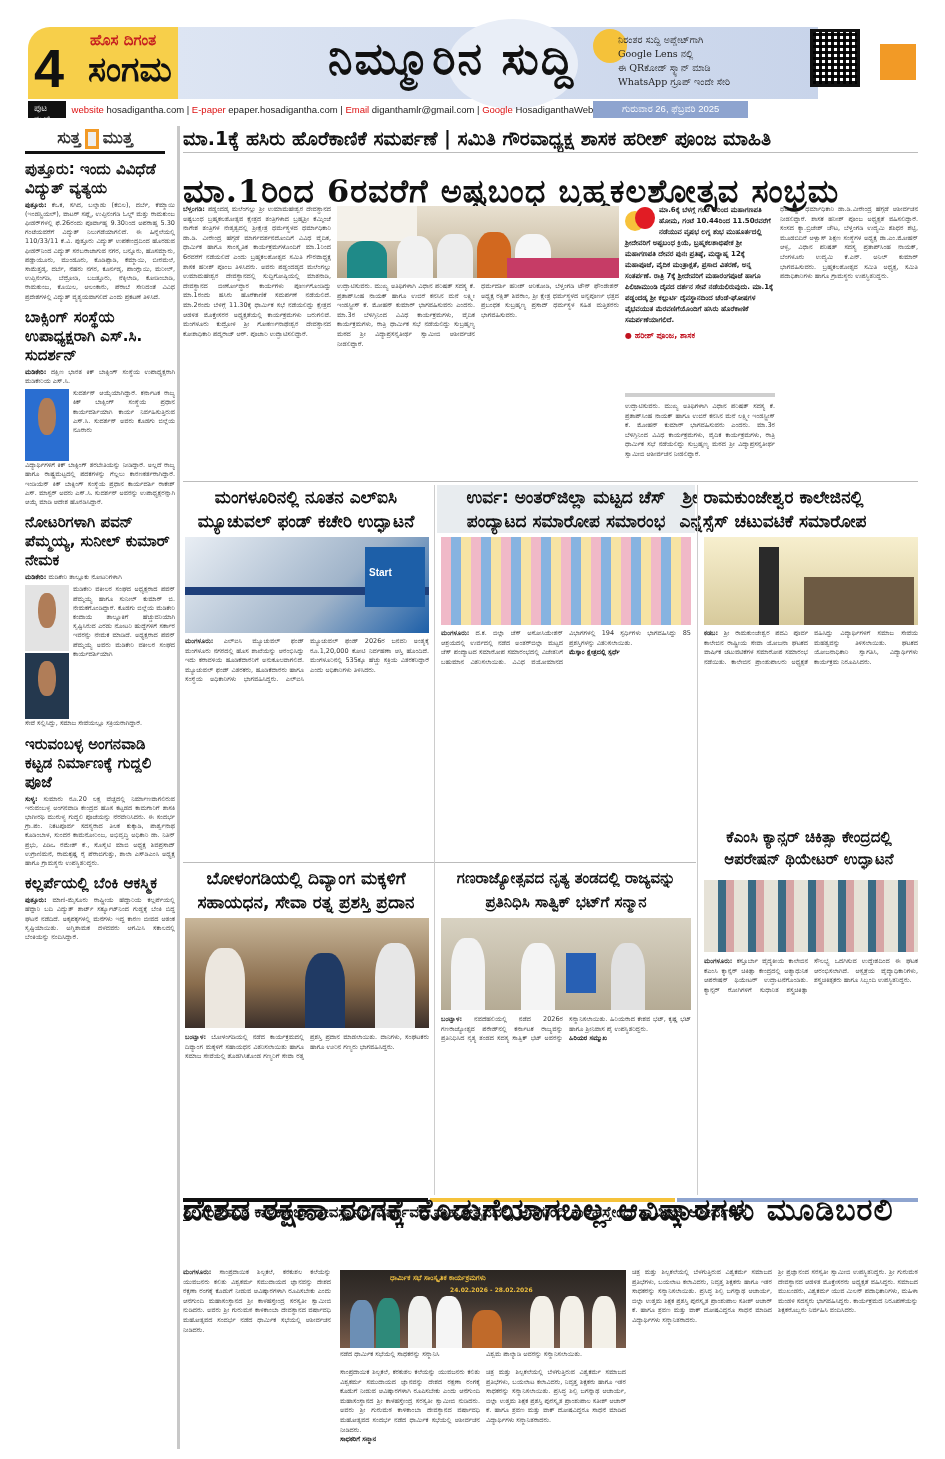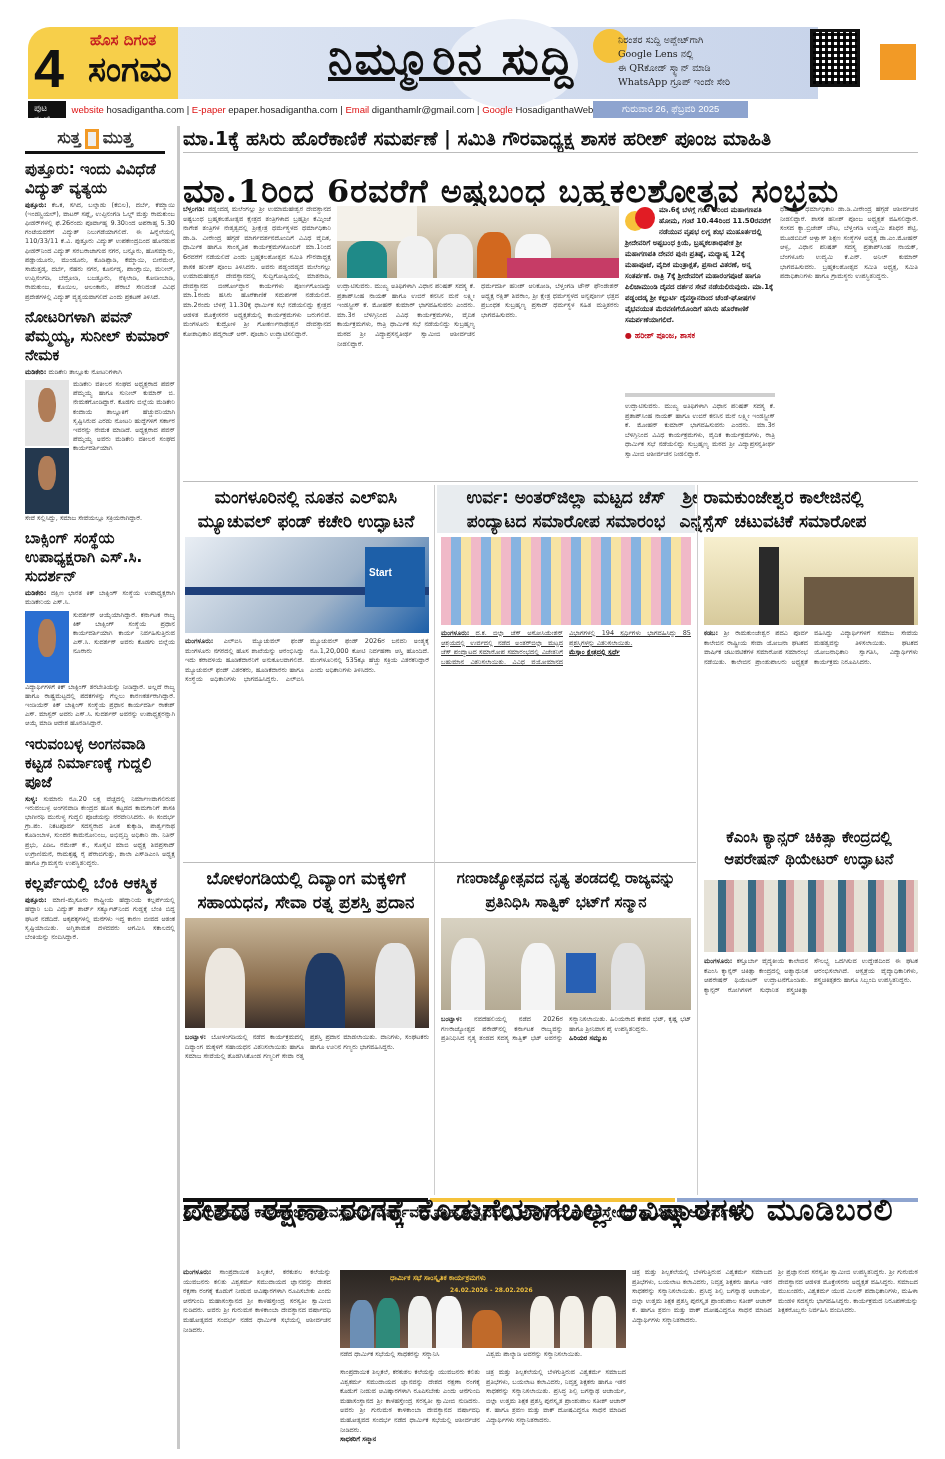--- a/index.html
+++ b/index.html
@@ -5,21 +5,21 @@
   * { box-sizing: border-box; margin: 0; padding: 0; }
   body { width: 945px; height: 1459px; background: #fff; font-family: "DejaVu Sans", sans-serif; color: #111; overflow: hidden; position: relative; }
   .masthead { position: absolute; left: 28px; top: 27px; width: 890px; height: 72px; }
   .mh-yellow { position: absolute; left: 0; top: 0; width: 150px; height: 72px; background: #f7cf4a; border-radius: 22px 0 0 0; }
   .mh-blue { position: absolute; left: 150px; top: 0; width: 640px; height: 72px; background: linear-gradient(90deg,#dde5f3,#c8d4ea); }
   .mh-circle { position: absolute; left: 420px; top: -8px; width: 130px; height: 90px; border-radius: 50%; background: #e9eef7; }
   .mh-sun { position: absolute; left: 565px; top: 2px; width: 34px; height: 34px; border-radius: 50%; background: #f5c23a; }
   .page-num { position: absolute; left: 6px; top: 10px; font: bold 54px "Liberation Sans", sans-serif; color: #111; letter-spacing: -2px; }
   .brand-small { position: absolute; left: 62px; top: 4px; font: bold 15px "DejaVu Sans", sans-serif; color: #c62020; }
   .brand-big { position: absolute; left: 60px; top: 22px; font: bold 34px "DejaVu Sans", sans-serif; color: #111; }
-  .section-title { position: absolute; left: 300px; top: 6px; font: bold 44px "DejaVu Serif", serif; color: #111; letter-spacing: 2px; text-decoration: underline; }
+  .section-title { position: absolute; left: 300px; top: 6px; font: bold 44px "DejaVu Serif", serif; color: #111; letter-spacing: 2px; }
   .qr-text { position: absolute; left: 590px; top: 6px; width: 180px; font: 9.5px "DejaVu Serif", serif; line-height: 14px; color: #222; }
   .qr { position: absolute; left: 782px; top: 2px; width: 50px; height: 58px; background:
         repeating-linear-gradient(90deg,#111 0 3px,#fff 3px 6px),
         repeating-linear-gradient(0deg,#111 0 3px,#fff 3px 6px); background-blend-mode: multiply; border: 3px solid #111; }
   .orange-tab { position: absolute; left: 880px; top: 44px; width: 36px; height: 36px; background: #f29a26; }
   .infobar { position: absolute; left: 28px; top: 101px; width: 720px; height: 17px; display: flex; align-items: center; font: 9.5px "Liberation Sans", sans-serif; }
   .info-label { background: #111; color: #fff; height: 17px; padding: 2px 6px; font-size: 9px; }
   .info-links { padding-left: 6px; color: #222; white-space: nowrap; }
   .info-links .red { color: #d11; }
   .info-date { margin-left: auto; background: #8ea4cf; color: #fff; width: 197px; height: 17px; text-align: center; padding-top: 2px; font-size: 9.5px; }
@@ -97,43 +97,43 @@
   <div class="sm-logo">
     <span>ಸುತ್ತ</span><span class="door"></span><span>ಮುತ್ತ</span>
   </div>
 
   <article>
     <h3 class="lh">ಪುತ್ತೂರು: ಇಂದು ವಿವಿಧೆಡೆ ವಿದ್ಯುತ್ ವ್ಯತ್ಯಯ</h3>
     <p class="lp"><b>ಪುತ್ತೂರು:</b> <span>ಕೆಒಕ, ಸಗಿದ, ಬಲ್ನಾಡು (ಕೆಬಿಲ), ದರ್ಬೆ, ಕೆಮ್ಮಾಯಿ (ಇಂಡಸ್ಟ್ರಿಯಲ್), ವಾಟರ್ ಸಪ್ಲೈ, ಉಪ್ಪಿನಂಗಡಿ ಓಲ್ಡ್ ಮತ್ತು ರಾಮಕುಂಜ ಫೀಡರ್‌ಗಳಲ್ಲಿ ಫೆ.26ರಂದು ಪೂರ್ವಾಹ್ನ 9.30ರಿಂದ ಅಪರಾಹ್ನ 5.30 ಗಂಟೆಯವರೆಗೆ ವಿದ್ಯುತ್ ನಿಲುಗಡೆಯಾಗಲಿದೆ. ಈ ಹಿನ್ನೆಲೆಯಲ್ಲಿ 110/33/11 ಕೆ.ವಿ. ಪುತ್ತೂರು ವಿದ್ಯುತ್ ಉಪಕೇಂದ್ರದಿಂದ ಹೊರಡುವ ಫೀಡರ್‌ನಿಂದ ವಿದ್ಯುತ್ ಸರಬರಾಜಾಗುವ ನಗರ, ಬನ್ನೂರು, ಹೊಸಮ್ಮಾರು, ಪಡ್ಡಾಯೂರು, ಮುಂಡೂರು, ಕೊಡಿಪ್ಪಾಡಿ, ಕೆಮ್ಮಾಯಿ, ಬೀರಮಲೆ, ಸಾಮೆತ್ತಡ್ಕ, ದರ್ಬೆ, ನೆಹರು ನಗರ, ಕೂರ್ನಡ್ಕ, ಪಾಂಗ್ಲಾಯಿ, ಮರೀಲ್, ಉಪ್ಪಿನಂಗಡಿ, ಬೆದ್ರೋಡಿ, ಬಜತ್ತೂರು, ನೆಕ್ಕಿಲಾಡಿ, ಕೋಡಿಂಬಾಡಿ, ರಾಮಕುಂಜ, ಕೊಯಿಲ, ಆಲಂಕಾರು, ಪೆರಾಬೆ ಸೇರಿದಂತೆ ವಿವಿಧ ಪ್ರದೇಶಗಳಲ್ಲಿ ವಿದ್ಯುತ್ ವ್ಯತ್ಯಯವಾಗಲಿದೆ ಎಂದು ಪ್ರಕಟಣೆ ತಿಳಿಸಿದೆ.</span></p>
   </article>
 
   <article>
+    <h3 class="lh">ಬಾಕ್ಸಿಂಗ್ ಸಂಸ್ಥೆಯ ಉಪಾಧ್ಯಕ್ಷರಾಗಿ ಎಸ್.ಸಿ. ಸುದರ್ಶನ್</h3>
+    <p class="lp"><b>ಮಡಿಕೇರಿ:</b> <span>ದಕ್ಷಿಣ ಭಾರತ ಕಿಕ್ ಬಾಕ್ಸಿಂಗ್ ಸಂಸ್ಥೆಯ ಉಪಾಧ್ಯಕ್ಷರಾಗಿ ಮಡಿಕೇರಿಯ ಎಸ್.ಸಿ.</span></p>
+    <div style="display:flex;gap:4px;">
+      <div class="face" style="width:44px;height:72px;flex:none;"></div>
+      <p class="lp">ಸುದರ್ಶನ್ ಆಯ್ಕೆಯಾಗಿದ್ದಾರೆ. ಕರ್ನಾಟಕ ರಾಜ್ಯ ಕಿಕ್ ಬಾಕ್ಸಿಂಗ್ ಸಂಸ್ಥೆಯ ಪ್ರಧಾನ ಕಾರ್ಯದರ್ಶಿಯಾಗಿ ಕಾರ್ಯ ನಿರ್ವಹಿಸುತ್ತಿರುವ ಎಸ್.ಸಿ. ಸುದರ್ಶನ್ ಅವರು ಕೊಡಗು ಜಿಲ್ಲೆಯ ನೂರಾರು</p>
+    </div>
+    <p class="lp">ವಿದ್ಯಾರ್ಥಿಗಳಿಗೆ ಕಿಕ್ ಬಾಕ್ಸಿಂಗ್ ತರಬೇತಿಯನ್ನು ನೀಡಿದ್ದಾರೆ. ಅಲ್ಲದೆ ರಾಜ್ಯ ಹಾಗೂ ರಾಷ್ಟ್ರಮಟ್ಟದಲ್ಲಿ ಪದಕಗಳನ್ನು ಗೆಲ್ಲಲು ಕಾರಣಕರ್ತರಾಗಿದ್ದಾರೆ. ಇಂಡಿಯನ್ ಕಿಕ್ ಬಾಕ್ಸಿಂಗ್ ಸಂಸ್ಥೆಯ ಪ್ರಧಾನ ಕಾರ್ಯದರ್ಶಿ ರಾಕೇಶ್ ಎಸ್. ಮಾಸ್ಟರ್ ಅವರು ಎಸ್.ಸಿ. ಸುದರ್ಶನ್ ಅವರನ್ನು ಉಪಾಧ್ಯಕ್ಷರನ್ನಾಗಿ ಆಯ್ಕೆ ಮಾಡಿ ಆದೇಶ ಹೊರಡಿಸಿದ್ದಾರೆ.</p>
+  </article>
+
+  <article>
     <h3 class="lh">ನೋಟರಿಗಳಾಗಿ ಪವನ್ ಪೆಮ್ಮಯ್ಯ, ಸುನೀಲ್ ಕುಮಾರ್ ನೇಮಕ</h3>
     <p class="lp"><b>ಮಡಿಕೇರಿ:</b> <span>ಮಡಿಕೇರಿ ತಾಲ್ಲೂಕು ನೋಟರಿಗಳಾಗಿ</span></p>
     <div style="display:flex;gap:4px;">
       <div style="flex:none;width:44px;">
         <div class="face dark" style="height:66px;margin-bottom:2px;background:#e3e3e3;"></div>
         <div class="face dark" style="height:66px;"></div>
       </div>
       <p class="lp">ಮಡಿಕೇರಿ ವಕೀಲರ ಸಂಘದ ಅಧ್ಯಕ್ಷರಾದ ಪವನ್ ಪೆಮ್ಮಯ್ಯ ಹಾಗೂ ಸುನೀಲ್ ಕುಮಾರ್ ಜಿ. ನೇಮಕಗೊಂಡಿದ್ದಾರೆ. ಕೊಡಗು ಜಿಲ್ಲೆಯ ಮಡಿಕೇರಿ ಕಂದಾಯ ತಾಲ್ಲೂಕಿಗೆ ಹೆಚ್ಚುವರಿಯಾಗಿ ಸೃಷ್ಟಿಸಿರುವ ಎರಡು ನೋಟರಿ ಹುದ್ದೆಗಳಿಗೆ ಸರ್ಕಾರ ಇವರನ್ನು ನೇಮಕ ಮಾಡಿದೆ. ಅಧ್ಯಕ್ಷರಾದ ಪವನ್ ಪೆಮ್ಮಯ್ಯ ಅವರು ಮಡಿಕೇರಿ ವಕೀಲರ ಸಂಘದ ಕಾರ್ಯದರ್ಶಿಯಾಗಿ</p>
     </div>
     <p class="lp">ಸೇವೆ ಸಲ್ಲಿಸಿದ್ದು, ಸಮಾಜ ಸೇವೆಯಲ್ಲೂ ಸಕ್ರಿಯರಾಗಿದ್ದಾರೆ.</p>
   </article>
 
   <article>
-    <h3 class="lh">ಬಾಕ್ಸಿಂಗ್ ಸಂಸ್ಥೆಯ ಉಪಾಧ್ಯಕ್ಷರಾಗಿ ಎಸ್.ಸಿ. ಸುದರ್ಶನ್</h3>
-    <p class="lp"><b>ಮಡಿಕೇರಿ:</b> <span>ದಕ್ಷಿಣ ಭಾರತ ಕಿಕ್ ಬಾಕ್ಸಿಂಗ್ ಸಂಸ್ಥೆಯ ಉಪಾಧ್ಯಕ್ಷರಾಗಿ ಮಡಿಕೇರಿಯ ಎಸ್.ಸಿ.</span></p>
-    <div style="display:flex;gap:4px;">
-      <div class="face" style="width:44px;height:72px;flex:none;"></div>
-      <p class="lp">ಸುದರ್ಶನ್ ಆಯ್ಕೆಯಾಗಿದ್ದಾರೆ. ಕರ್ನಾಟಕ ರಾಜ್ಯ ಕಿಕ್ ಬಾಕ್ಸಿಂಗ್ ಸಂಸ್ಥೆಯ ಪ್ರಧಾನ ಕಾರ್ಯದರ್ಶಿಯಾಗಿ ಕಾರ್ಯ ನಿರ್ವಹಿಸುತ್ತಿರುವ ಎಸ್.ಸಿ. ಸುದರ್ಶನ್ ಅವರು ಕೊಡಗು ಜಿಲ್ಲೆಯ ನೂರಾರು</p>
-    </div>
-    <p class="lp">ವಿದ್ಯಾರ್ಥಿಗಳಿಗೆ ಕಿಕ್ ಬಾಕ್ಸಿಂಗ್ ತರಬೇತಿಯನ್ನು ನೀಡಿದ್ದಾರೆ. ಅಲ್ಲದೆ ರಾಜ್ಯ ಹಾಗೂ ರಾಷ್ಟ್ರಮಟ್ಟದಲ್ಲಿ ಪದಕಗಳನ್ನು ಗೆಲ್ಲಲು ಕಾರಣಕರ್ತರಾಗಿದ್ದಾರೆ. ಇಂಡಿಯನ್ ಕಿಕ್ ಬಾಕ್ಸಿಂಗ್ ಸಂಸ್ಥೆಯ ಪ್ರಧಾನ ಕಾರ್ಯದರ್ಶಿ ರಾಕೇಶ್ ಎಸ್. ಮಾಸ್ಟರ್ ಅವರು ಎಸ್.ಸಿ. ಸುದರ್ಶನ್ ಅವರನ್ನು ಉಪಾಧ್ಯಕ್ಷರನ್ನಾಗಿ ಆಯ್ಕೆ ಮಾಡಿ ಆದೇಶ ಹೊರಡಿಸಿದ್ದಾರೆ.</p>
-  </article>
-
-  <article>
     <h3 class="lh">ಇರುವಂಬಳ್ಳ ಅಂಗನವಾಡಿ ಕಟ್ಟಡ ನಿರ್ಮಾಣಕ್ಕೆ ಗುದ್ದಲಿ ಪೂಜೆ</h3>
     <p class="lp"><b>ಸುಳ್ಯ:</b> <span>ಸುಮಾರು ರೂ.20 ಲಕ್ಷ ವೆಚ್ಚದಲ್ಲಿ ನಿರ್ಮಾಣವಾಗಲಿರುವ ಇರುವಂಬಳ್ಳ ಅಂಗನವಾಡಿ ಕೇಂದ್ರದ ಹೊಸ ಕಟ್ಟಡದ ಕಾಮಗಾರಿಗೆ ಶಾಸಕಿ ಭಾಗೀರಥಿ ಮುರುಳ್ಯ ಗುದ್ದಲಿ ಪೂಜೆಯನ್ನು ನೆರವೇರಿಸಿದರು. ಈ ಸಂದರ್ಭ ಗ್ರಾ.ಪಂ. ನಿಕಟಪೂರ್ವ ಸದಸ್ಯರಾದ ತಿಲಕ ಕುಕ್ಕಾಡಿ, ಪಾರ್ಶ್ವನಾಥ ಕೊಡಿಂಬಾಳ, ಸುಂದರ ಕಾಮನೋರಿಂಜ, ಅಭಿವೃದ್ಧಿ ಅಧಿಕಾರಿ ಡಾ. ನಿತಿನ್ ಪ್ರಭು, ಪಿಡಿಒ ರಮೇಶ್ ಕೆ., ಸೊಸೈಟಿ ಮಾಜಿ ಅಧ್ಯಕ್ಷ ಶಿವಪ್ರಸಾದ್ ಉಗ್ರಾಣಿಮನೆ, ರಾಮಕೃಷ್ಣ ರೈ ಪೆರಾಜಿಗುತ್ತು, ಶಾಲಾ ಎಸ್‌ಡಿಎಂಸಿ ಅಧ್ಯಕ್ಷ ಹಾಗೂ ಗ್ರಾಮಸ್ಥರು ಉಪಸ್ಥಿತರಿದ್ದರು.</span></p>
   </article>
 
   <article>
     <h3 class="lh">ಕಲ್ಲರ್ಪೆಯಲ್ಲಿ ಬೆಂಕಿ ಆಕಸ್ಮಿಕ</h3>
     <p class="lp"><b>ಪುತ್ತೂರು:</b> <span>ಮಾಣಿ-ಮೈಸೂರು ರಾಷ್ಟ್ರೀಯ ಹೆದ್ದಾರಿಯ ಕಲ್ಲರ್ಪೆಯಲ್ಲಿ ಹೆದ್ದಾರಿ ಬದಿ ವಿದ್ಯುತ್ ಶಾರ್ಟ್ ಸರ್ಕ್ಯೂಟ್‌ನಿಂದ ಗುಡ್ಡಕ್ಕೆ ಬೆಂಕಿ ಬಿದ್ದ ಘಟನೆ ನಡೆದಿದೆ. ಅಕ್ಕಪಕ್ಕಗಳಲ್ಲಿ ಮನೆಗಳು ಇದ್ದ ಕಾರಣ ಜೀವದ ಆತಂಕ ಸೃಷ್ಟಿಯಾಯಿತು. ಅಗ್ನಿಶಾಮಕ ದಳದವರು ಆಗಮಿಸಿ ಸಕಾಲದಲ್ಲಿ ಬೆಂಕಿಯನ್ನು ನಂದಿಸಿದ್ದಾರೆ.</span></p>
   </article>
 </aside>
 <div class="vrule"></div>
@@ -171,21 +171,21 @@
 <div class="img-block" style="left:185px;top:537px;width:244px;height:96px;background:linear-gradient(135deg,#e9eef4,#9fb3c9 60%,#1d5fa8);">
   <div style="position:absolute;left:0;top:50px;width:244px;height:8px;background:#1e3f7a;"></div>
   <div style="position:absolute;left:180px;top:10px;width:60px;height:60px;background:#1d5fa8;color:#fff;font:bold 10px 'Liberation Sans',sans-serif;padding:20px 4px;">Start</div>
 </div>
 <div class="col" style="left:185px;top:637px;width:244px;height:220px;column-count:2;column-gap:6px;">
   <b>ಮಂಗಳೂರು:</b> <span>ಎಲ್‌ಐಸಿ ಮ್ಯೂಚುವಲ್ ಫಂಡ್ ಮಂಗಳೂರು ನಗರದಲ್ಲಿ ಹೊಸ ಶಾಖೆಯನ್ನು ಆರಂಭಿಸಿದ್ದು ಇದು ಕರಾವಳಿಯ ಹೂಡಿಕೆದಾರರಿಗೆ ಅನುಕೂಲವಾಗಲಿದೆ. ಮ್ಯೂಚುವಲ್ ಫಂಡ್ ವಿತರಕರು, ಹೂಡಿಕೆದಾರರು ಹಾಗೂ ಸಂಸ್ಥೆಯ ಅಧಿಕಾರಿಗಳು ಭಾಗವಹಿಸಿದ್ದರು. ಎಲ್‌ಐಸಿ ಮ್ಯೂಚುವಲ್ ಫಂಡ್ 2026ರ ಜನವರಿ ಅಂತ್ಯಕ್ಕೆ ರೂ.1,20,000 ಕೋಟಿ ನಿರ್ವಹಣಾ ಆಸ್ತಿ ಹೊಂದಿದೆ. ಮಂಗಳೂರಿನಲ್ಲಿ 535ಕ್ಕೂ ಹೆಚ್ಚು ಸಕ್ರಿಯ ವಿತರಕರಿದ್ದಾರೆ ಎಂದು ಅಧಿಕಾರಿಗಳು ತಿಳಿಸಿದರು.</span>
 </div>
 
 <h2 class="box-head shaded" style="left:437px;top:485px;width:258px;">ಉರ್ವ: ಅಂತರ್‌ಜಿಲ್ಲಾ ಮಟ್ಟದ ಚೆಸ್ ಪಂದ್ಯಾಟದ ಸಮಾರೋಪ ಸಮಾರಂಭ</h2>
 <div class="img-block" style="left:441px;top:537px;width:250px;height:88px;background:repeating-linear-gradient(90deg,#f0b9c8 0 10px,#87b3e0 10px 20px,#f6e3a3 20px 30px);"></div>
-<div class="col" style="left:441px;top:629px;width:250px;height:228px;column-count:2;column-gap:6px;text-decoration:underline;">
+<div class="col" style="left:441px;top:629px;width:250px;height:228px;column-count:2;column-gap:6px;">
   <b>ಮಂಗಳೂರು:</b> <span>ದ.ಕ. ಜಿಲ್ಲಾ ಚೆಸ್ ಅಸೋಸಿಯೇಶನ್ ಆಶ್ರಯದಲ್ಲಿ ಉರ್ವದಲ್ಲಿ ನಡೆದ ಅಂತರ್‌ಜಿಲ್ಲಾ ಮಟ್ಟದ ಚೆಸ್ ಪಂದ್ಯಾಟದ ಸಮಾರೋಪ ಸಮಾರಂಭದಲ್ಲಿ ವಿಜೇತರಿಗೆ ಬಹುಮಾನ ವಿತರಿಸಲಾಯಿತು. ವಿವಿಧ ವಯೋಮಾನದ ವಿಭಾಗಗಳಲ್ಲಿ 194 ಸ್ಪರ್ಧಿಗಳು ಭಾಗವಹಿಸಿದ್ದು 85 ಪ್ರಶಸ್ತಿಗಳನ್ನು ವಿತರಿಸಲಾಯಿತು.</span>
   <b style="display:block;color:#111;">ಮೆಸ್ಕಾಂ ಕ್ಷೇತ್ರದಲ್ಲಿ ಸ್ಪರ್ಧೆ</b>
 </div>
 
 <h2 class="box-head" style="left:664px;top:485px;width:218px;">ಶ್ರೀ ರಾಮಕುಂಜೇಶ್ವರ ಕಾಲೇಜಿನಲ್ಲಿ ಎನ್ನೆಸ್ಸೆಸ್ ಚಟುವಟಿಕೆ ಸಮಾರೋಪ</h2>
 <div class="img-block" style="left:704px;top:537px;width:214px;height:88px;background:linear-gradient(180deg,#f7efce,#d7ca9c);">
   <div style="position:absolute;left:55px;top:10px;width:20px;height:78px;background:#2a2a2a;"></div>
   <div style="position:absolute;left:100px;top:40px;width:110px;height:48px;background:#6d5a43;"></div>
 </div>
 <div class="col" style="left:704px;top:629px;width:214px;height:205px;column-count:2;column-gap:6px;">

